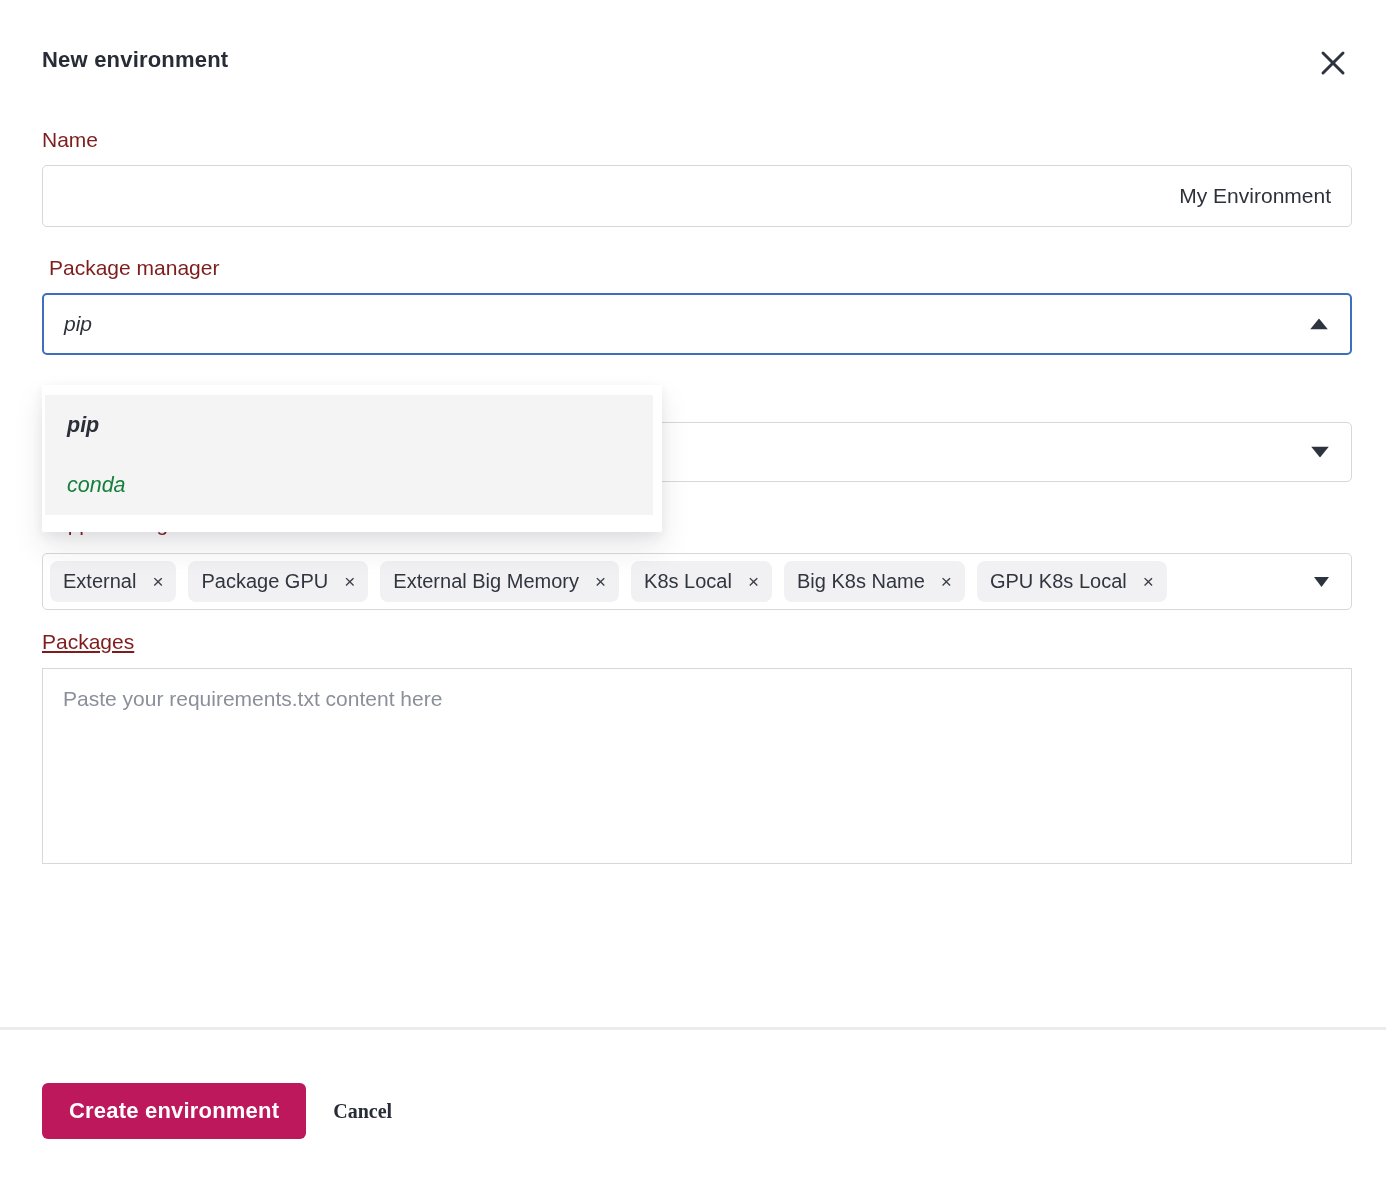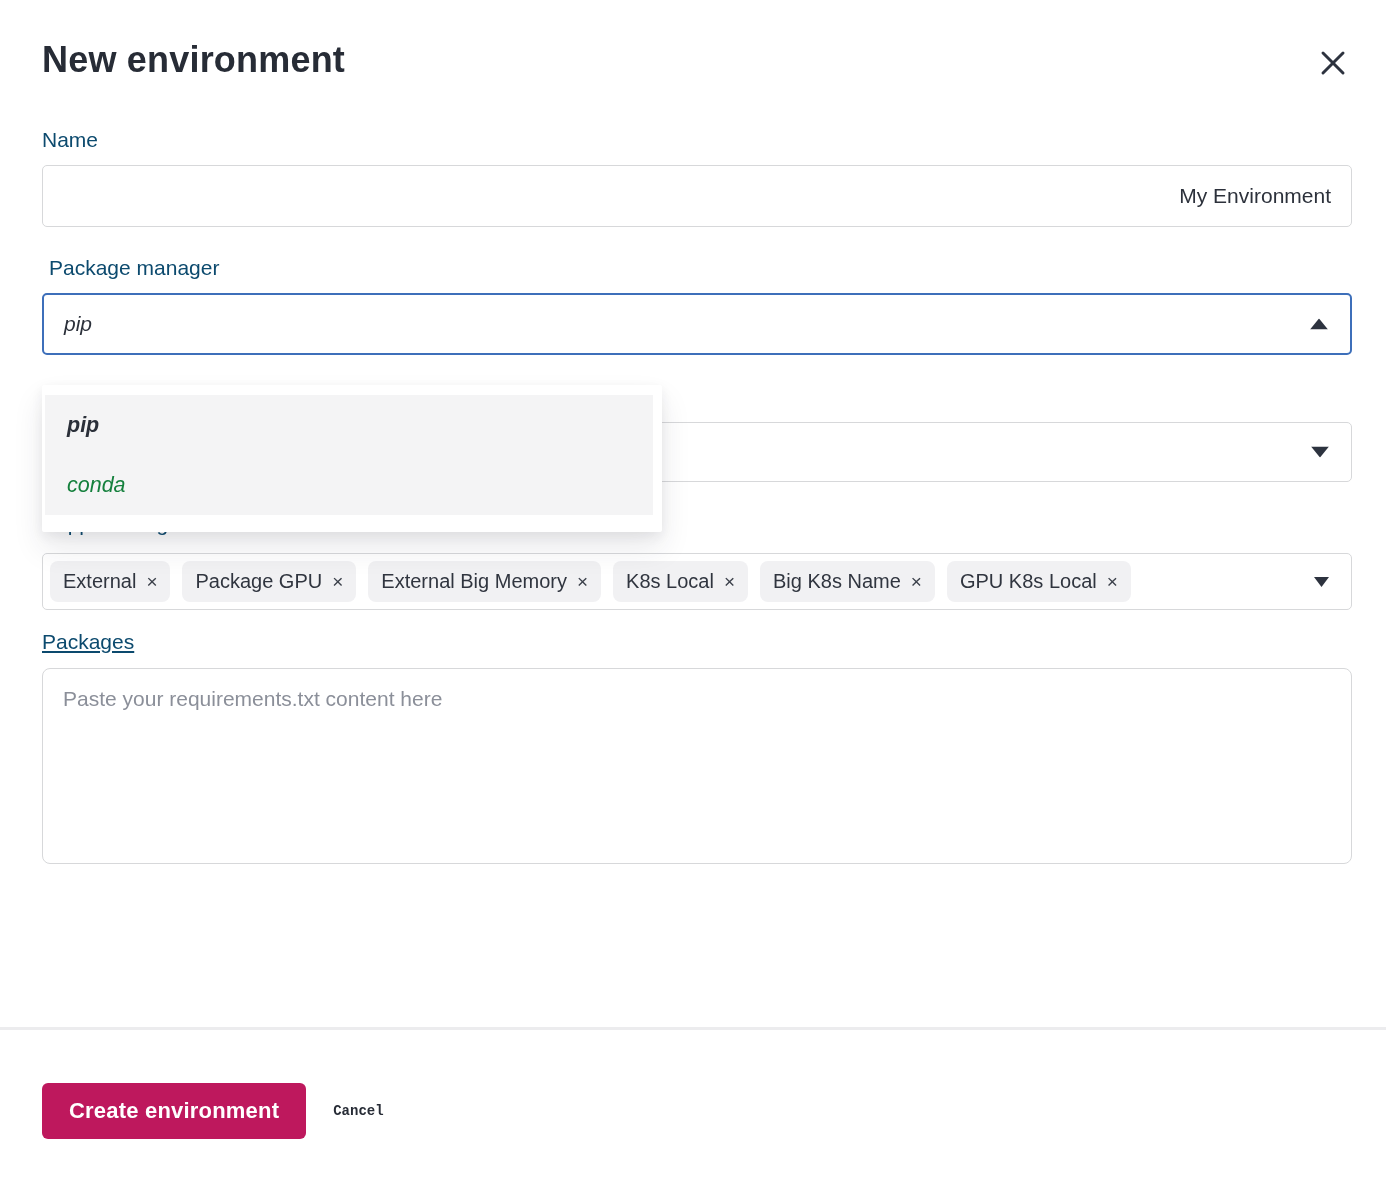--- a/index.html
+++ b/index.html
@@ -9,32 +9,32 @@
     font-family:"Liberation Sans", sans-serif;
     color:#2e3440; overflow:hidden; position:relative;
   }
   .modal { width:100%; height:100%; background:#fff; }
 
   .header {
     display:flex; justify-content:space-between; align-items:flex-start;
     padding:40px 34px 0 42px;
   }
   .title {
-    font-size:36px; font-weight:700; color:#272c36; letter-spacing:0.2px;
+    font-size:22px; font-weight:700; color:#272c36; letter-spacing:0.2px;
     line-height:40px;
   }
   .close-btn {
     background:none; border:none; cursor:pointer; padding:6px; margin-top:4px;
     line-height:0;
   }
 
   .body-area { padding:0 34px 0 42px; }
 
   .field-label {
-    display:block; font-size:21px; color:#0c4a6e; line-height:24px;
+    display:block; font-size:21px; color:#7f1d1d; line-height:24px;
   }
   .lbl-name    { margin-top:46px; }
   .lbl-pm      { margin-top:29px;margin-left:7px; }
   .lbl-agents  { margin-top:30px; }
   .lbl-pkgs    { margin-top:20px;text-decoration:underline; }
 
   .text-input {
     margin-top:13px; width:100%; height:62px;
     border:1px solid #d7d8da; border-radius:5px;
     font-family:"Liberation Sans", sans-serif;
@@ -70,50 +70,50 @@
 
   .multiselect {
     margin-top:17px; width:100%; min-height:56px;
     border:1px solid #d7d8da; border-radius:5px; background:#fff;
     display:flex; align-items:center; padding:0 48px 0 7px;
     position:relative; cursor:pointer;
   }
   .chips { display:flex; align-items:center; gap:12px; padding:7px 0; flex-wrap:nowrap; }
   .chip {
     background:#f1f1f3; border-radius:8px; padding:9px 13px;
-    display:inline-flex; align-items:center; gap:10px;
+    display:inline-flex; align-items:center; gap:16px;
     font-size:20px; color:#30353f; white-space:nowrap;
   }
   .chip-x { font-size:19px; color:#3c414b; cursor:pointer; line-height:1; }
 
   .packages-textarea {
     margin-top:14px; width:100%; height:196px;
-    border:1px solid #d7d8da; border-radius:8px;
+    border:1px solid #d7d8da; border-radius:0;
     font-family:"Liberation Sans", sans-serif;
     font-size:21px; color:#2c313b; padding:18px 20px; outline:none;
     resize:none; background:#fff;
   }
   .packages-textarea::placeholder { color:#8b8f99; opacity:1; }
 
   .divider { margin-top:159px; width:100%; height:3px; background:#ececee; }
 
   .footer {
     display:flex; align-items:center; gap:27px;
     padding:53px 34px 0 42px;
   }
   .btn-primary {
     background:#be185d; color:#ffffff; border:none; border-radius:6px;
     font-family:"Liberation Sans", sans-serif;
     font-size:22px; font-weight:700; padding:15px 27px; cursor:pointer;
     letter-spacing:0.2px;
   }
   .btn-ghost {
     background:none; border:none; cursor:pointer;
-    font-family:Liberation Mono, monospace;
-    font-size:14px; font-weight:700; color:#272c36;
+    font-family:Liberation Serif, serif;
+    font-size:20px; font-weight:700; color:#272c36;
   }
 </style>
 </head>
 <body>
 
 <div class="modal">
 
   <div class="header">
     <h1 class="title">New environment</h1>
     <button class="close-btn">

